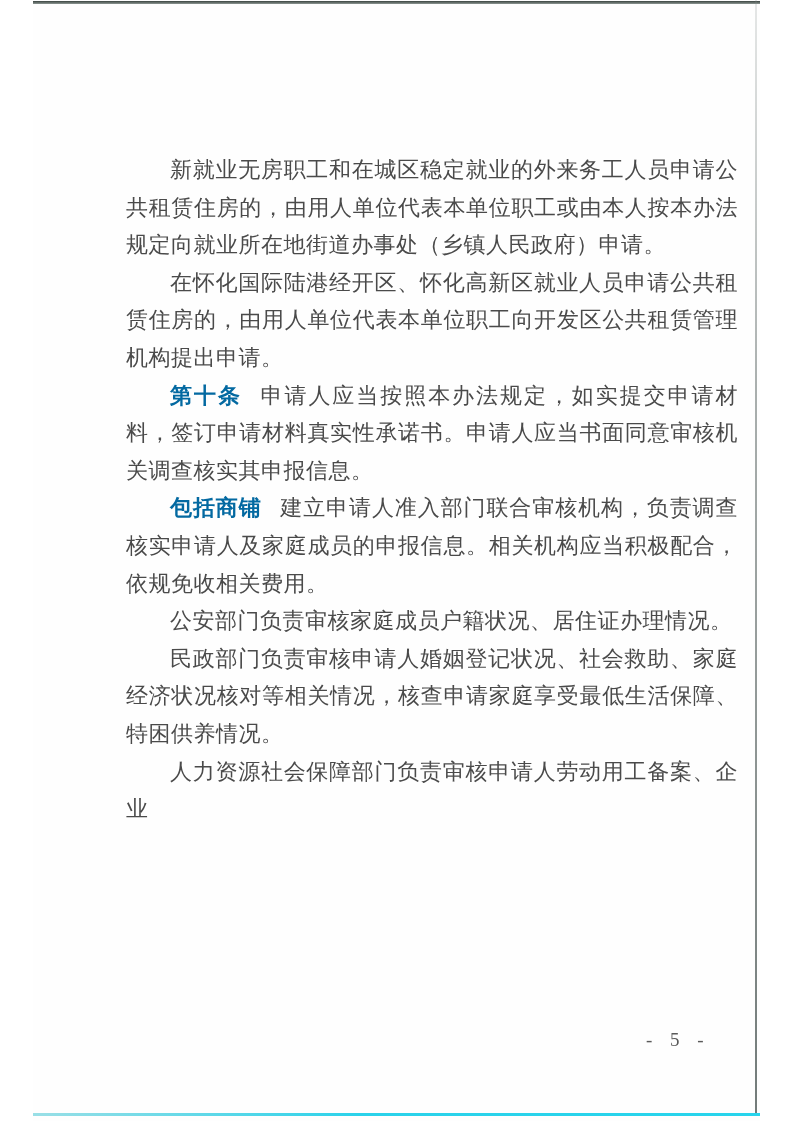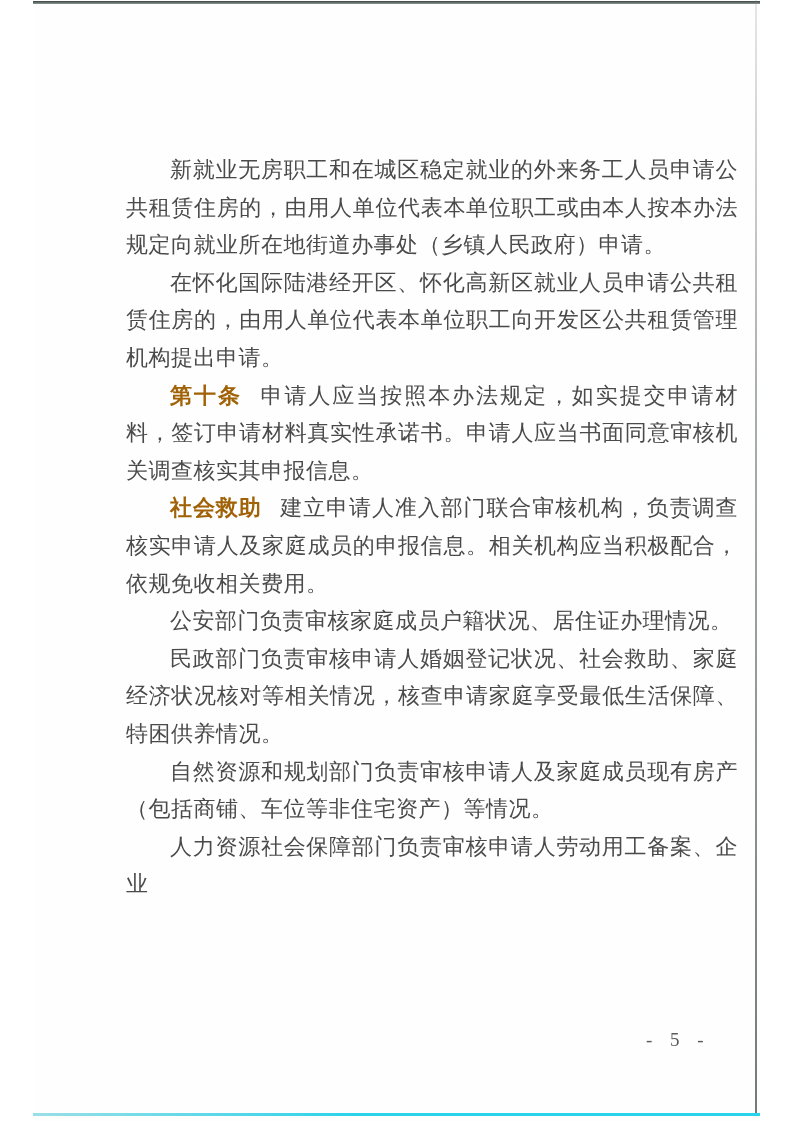--- a/index.html
+++ b/index.html
@@ -30,21 +30,21 @@
     left: 93px;
     top: 151px;
     width: 612px;
     color: #4a4a4a;
     font-size: 22px;
     line-height: 37.6px;
     letter-spacing: 0.5px;
     text-align: justify;
   }
   .para { margin: 0; text-indent: 2em; }
-  .article-no { font-weight: bold; color: #a16207; margin-right: 0.85em; }
+  .article-no { font-weight: bold; color: #0369a1; margin-right: 0.85em; }
   .page-num {
     position: absolute;
     top: 1029px;
     left: 613px;
     font-size: 19px;
     color: #5a5a5a;
     letter-spacing: 5px;
     word-spacing: 3px;
     font-family: "Liberation Serif", "DejaVu Serif", serif;
   }
@@ -54,21 +54,20 @@
 
 <div class="page">
   <div class="edge-top"></div>
   <div class="edge-right"></div>
   <div class="edge-bottom"></div>
 
   <div class="content" id="doc-body">
       <p class="para"><span>新就业无房职工和在城区稳定就业的外来务工人员申请公共租赁住房的，由用人单位代表本单位职工或由本人按本办法规定向就业所在地街道办事处（乡镇人民政府）申请。</span></p>
       <p class="para"><span>在怀化国际陆港经开区、怀化高新区就业人员申请公共租赁住房的，由用人单位代表本单位职工向开发区公共租赁管理机构提出申请。</span></p>
       <p class="para"><b class="article-no">第十条</b><span>申请人应当按照本办法规定，如实提交申请材料，签订申请材料真实性承诺书。申请人应当书面同意审核机关调查核实其申报信息。</span></p>
-      <p class="para"><b class="article-no">社会救助</b><span>建立申请人准入部门联合审核机构，负责调查核实申请人及家庭成员的申报信息。相关机构应当积极配合，依规免收相关费用。</span></p>
+      <p class="para"><b class="article-no">包括商铺</b><span>建立申请人准入部门联合审核机构，负责调查核实申请人及家庭成员的申报信息。相关机构应当积极配合，依规免收相关费用。</span></p>
       <p class="para"><span>公安部门负责审核家庭成员户籍状况、居住证办理情况。</span></p>
       <p class="para"><span>民政部门负责审核申请人婚姻登记状况、社会救助、家庭经济状况核对等相关情况，核查申请家庭享受最低生活保障、特困供养情况。</span></p>
-      <p class="para"><span>自然资源和规划部门负责审核申请人及家庭成员现有房产（包括商铺、车位等非住宅资产）等情况。</span></p>
       <p class="para"><span>人力资源社会保障部门负责审核申请人劳动用工备案、企业</span></p>
     </div>
 
   <div class="page-num">- 5 -</div>
 </div>
 
 </body></html>

